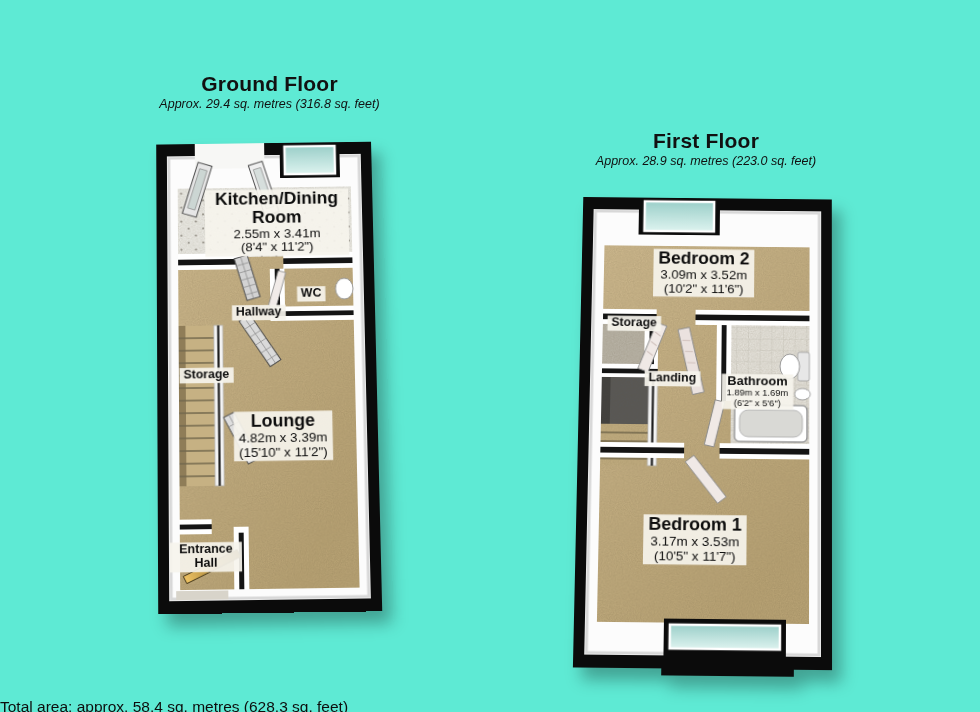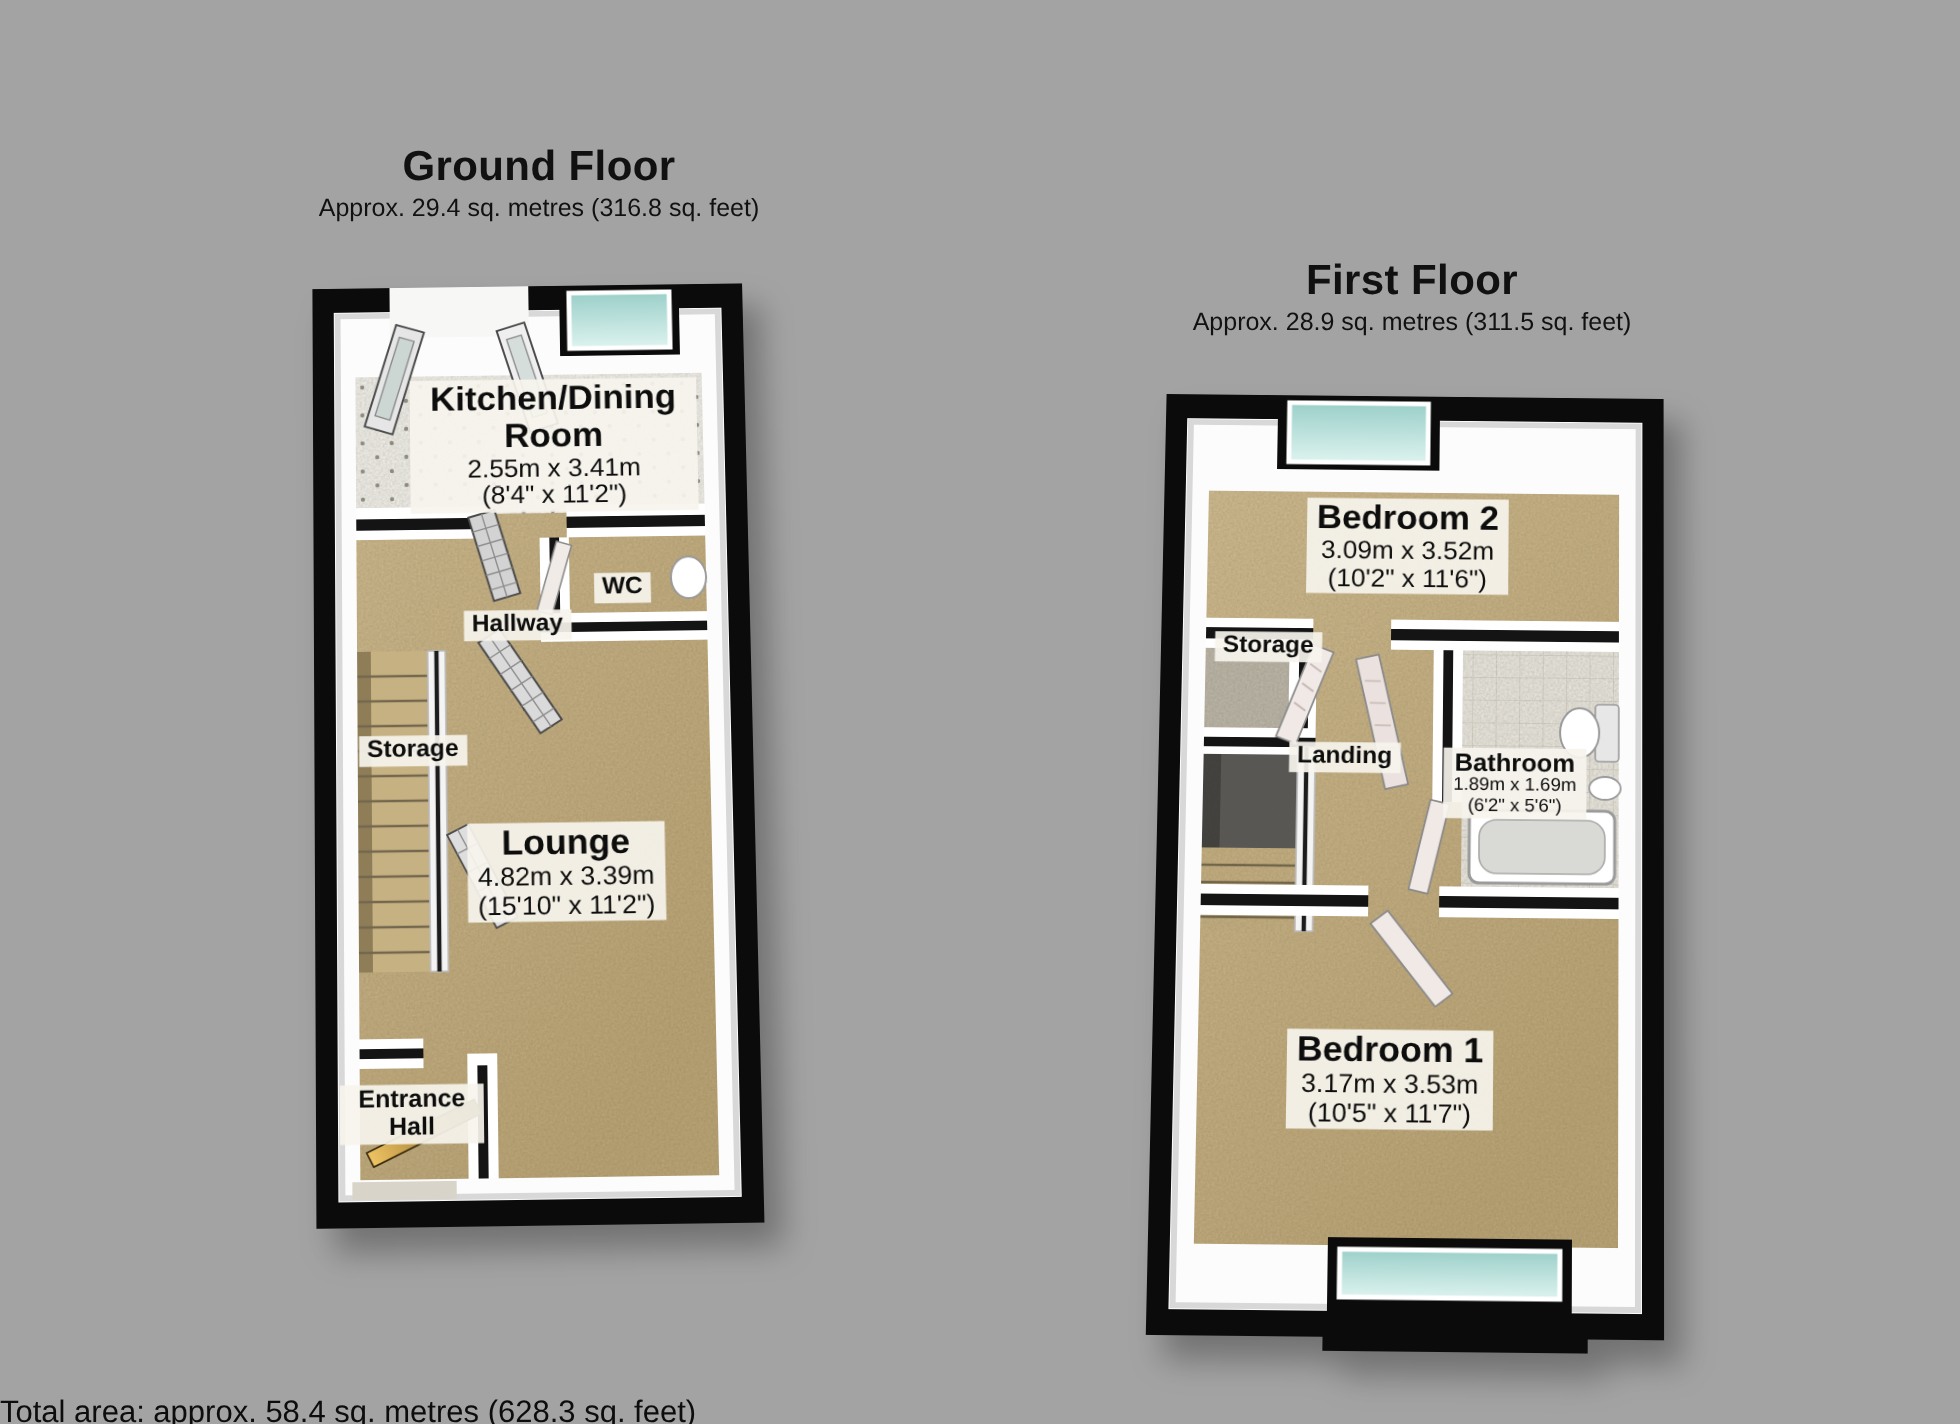--- a/index.html
+++ b/index.html
@@ -1,22 +1,22 @@
 <!DOCTYPE html>
 <html><head>
 <meta charset="utf-8">
 <style>
   html,body{margin:0;padding:0;}
   body{width:980px;height:712px;background:#ffffff;font-family:"Liberation Sans",sans-serif;color:#111;}
-  .canvas{position:relative;width:980px;height:712px;background:#a3a3a3;overflow:hidden;}
+  .canvas{position:relative;width:980px;height:712px;background:#5eead4;overflow:hidden;}
   .floor{position:absolute;}
   #ground-floor{left:152px;top:72px;width:235px;}
   #first-floor{left:566px;top:85px;width:280px;margin-top:44px;}
   .floor-title{text-align:center;font-size:21px;font-weight:bold;line-height:24px;letter-spacing:.2px;}
-  .floor-subtitle{text-align:center;font-size:12.5px;line-height:15px;margin-top:1px;white-space:nowrap;}
+  .floor-subtitle{text-align:center;font-size:12.5px;line-height:15px;margin-top:1px;white-space:nowrap;font-style:italic;}
   .plan{position:relative;margin-top:4px;}
   #ground-floor .plan{width:235px;height:505px;transform:perspective(1400px) rotateX(7deg) rotate(-0.8deg);transform-origin:50% 88%;}
   #first-floor .plan{width:280px;height:505px;transform:perspective(1400px) rotateX(7deg) rotate(0.6deg);transform-origin:50% 88%;}
   .plan svg{display:block;filter:drop-shadow(9px 12px 8px rgba(0,0,0,0.30));}
   .rlabel{position:absolute;transform:translate(-50%,-50%);background:rgba(246,244,237,0.92);text-align:center;
           padding:1px 5px;line-height:1.1;white-space:nowrap;color:#0d0d0d;}
   .rlabel .rname{display:block;font-weight:bold;}
   .rlabel .rdim{display:block;}
   .rlabel.big .rname{font-size:18px;}
   .rlabel.big .rdim{font-size:13.5px;}
@@ -158,21 +158,21 @@
         <span class="rdim">(15'10" x 11'2")</span>
       </div>
       <div class="rlabel small wrapsmall" style="left:54px;top:440px;">
         <span class="rname">Entrance Hall</span>
       </div>
     </div>
   </section>
 
   <section class="floor" id="first-floor">
     <div class="floor-title">First Floor</div>
-    <div class="floor-subtitle">Approx. 28.9 sq. metres (311.5 sq. feet)</div>
+    <div class="floor-subtitle">Approx. 28.9 sq. metres (223.0 sq. feet)</div>
     <div class="plan">
       <svg viewBox="0 0 280 505" width="280" height="505">
         <defs>
           <pattern id="tileB" width="12" height="12" patternUnits="userSpaceOnUse">
             <rect width="12" height="12" fill="#eceae4"></rect>
             <path d="M12 0H0V12" fill="none" stroke="#d9d7cf" stroke-width="1"></path>
           </pattern>
         </defs>
 
         <g>

